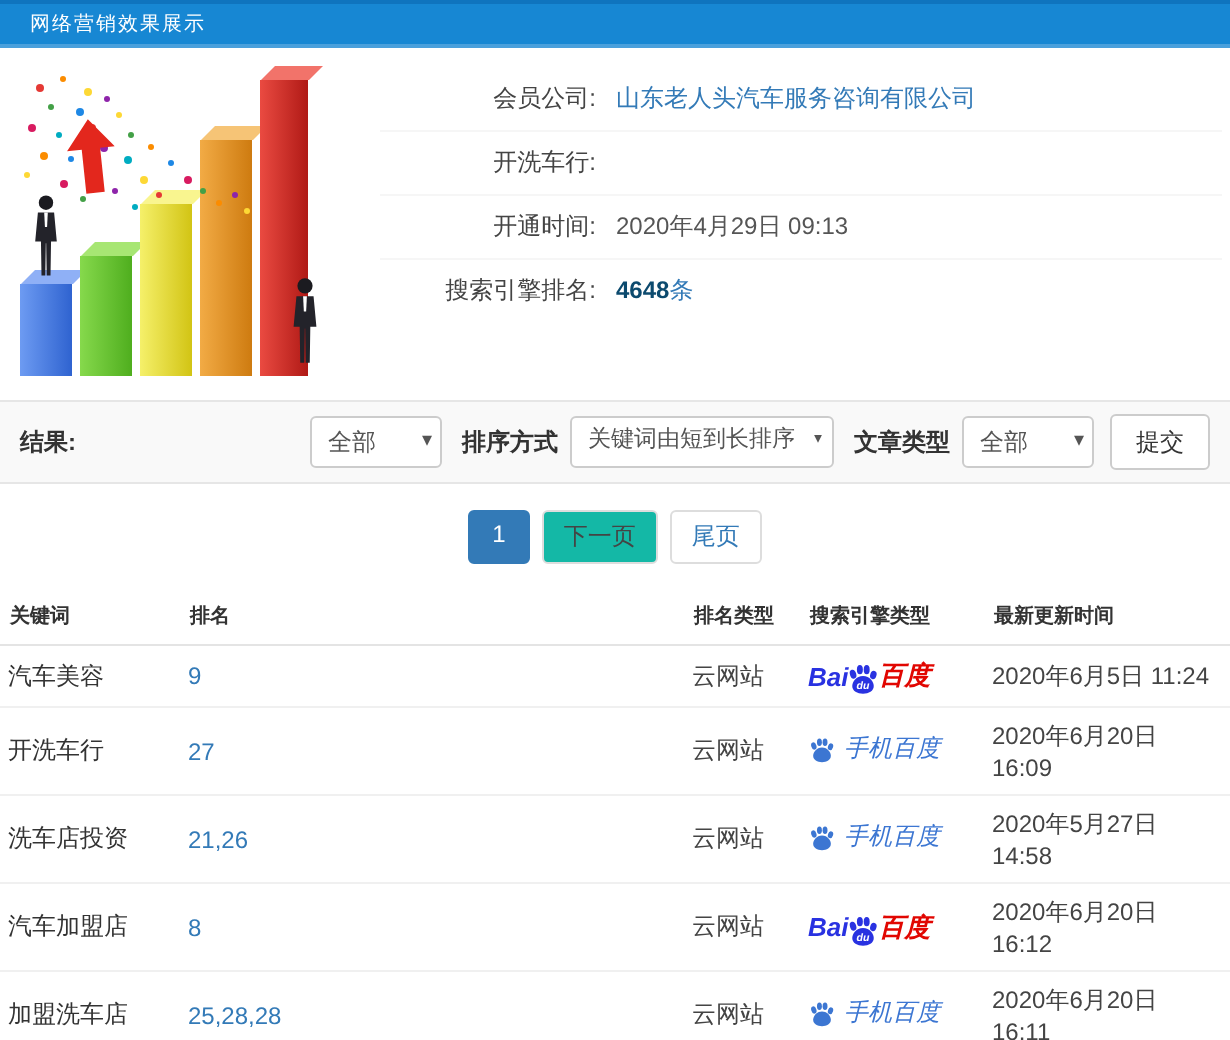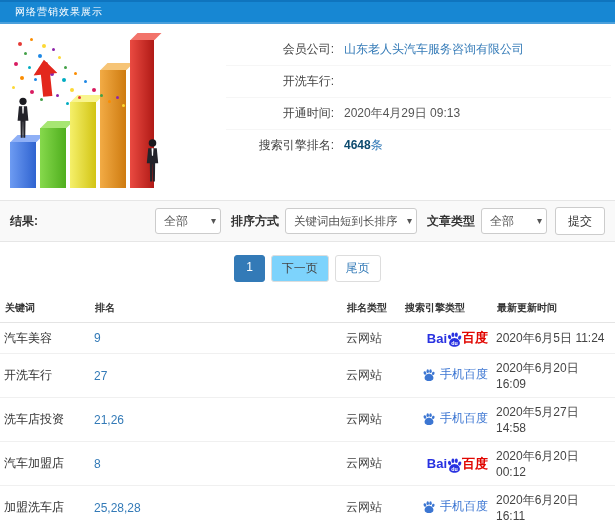--- a/index.html
+++ b/index.html
@@ -3,21 +3,21 @@
 <meta charset="utf-8">
 <style>
   html,body{margin:0;padding:0;background:#fff;}
   body{width:615px;height:520px;overflow:hidden;font-family:"Liberation Sans","DejaVu Sans",sans-serif;font-size:12px;color:#333;}
 
   
   .header{height:20px;background:#1787d3;border-top:2px solid #0f74be;border-bottom:2px solid #4aa0dc;display:flex;align-items:center;}
   .header .title{color:#fff;font-size:10px;padding-left:15px;letter-spacing:1px;}
 
   
-  .info-section{display:flex;padding:8px 0 0 4px;height:162px;gap:36px;}
+  .info-section{display:flex;padding:8px 0 0 4px;height:162px;}
   .chart{width:158px;height:160px;position:relative;flex:0 0 auto;}
   .bar{position:absolute;bottom:4px;}
   .bar::before{content:"";position:absolute;top:-7px;left:4px;width:100%;height:7px;transform:skewX(-45deg);}
   .b1{left:6px;width:26px;height:46px;background:linear-gradient(90deg,#6d9bf2,#2f63d0);}
   .b1::before{background:#8fb0f6;}
   .b2{left:36px;width:26px;height:60px;background:linear-gradient(90deg,#86d94c,#4fae1e);}
   .b2::before{background:#a7e673;}
   .b3{left:66px;width:26px;height:86px;background:linear-gradient(90deg,#f5f06a,#d2c414);}
   .b3::before{background:#f9f58f;}
   .b4{left:96px;width:26px;height:118px;background:linear-gradient(90deg,#f2ab45,#ce7b10;);background:linear-gradient(90deg,#f2ab45,#ce7b10);}
@@ -41,37 +41,37 @@
   .hl-unit{color:#337ab7;}
 
   
   .filter-bar{margin-top:6px;height:40px;background:#f9f9f9;border-top:1px solid #e6e6e6;border-bottom:1px solid #e6e6e6;display:flex;align-items:center;padding:0 10px;}
   .flabel{font-weight:bold;color:#333;margin:0 6px 0 10px;white-space:nowrap;}
   .result-label{font-weight:bold;}
   .fspacer{flex:1;}
   .sel{position:relative;border:1px solid #ccc;border-radius:3px;background:#fff;height:26px;line-height:24px;padding:0 16px 0 8px;color:#555;cursor:pointer;white-space:nowrap;box-sizing:border-box;}
   .sel::after{content:"▾";position:absolute;right:4px;top:0;color:#555;font-size:10px;}
   .sel-engine{width:66px;}
-  .sel-sort{width:132px;font-size:11.5px;}
+  .sel-sort{width:132px;font-size:11.5px;font-family:Liberation Mono, monospace;}
   .sel-article{width:66px;}
   .submit-btn{margin-left:8px;height:28px;border:1px solid #ccc;border-radius:3px;background:#fff;padding:0 12px;font-size:12px;color:#333;cursor:pointer;font-family:inherit;}
 
   
   .pagination{display:flex;justify-content:center;gap:6px;margin:13px 0 12px 0;}
   .pg{border:1px solid #ddd;border-radius:3px;background:#fff;padding:4px 10px;font-size:12px;color:#337ab7;cursor:pointer;}
   .pg.active{background:#337ab7;border-color:#337ab7;color:#fff;padding:4px 11px;}
-  .pg.next{background:#7dd3fc;color:#444;}
+  .pg.next{background:#14b8a6;color:#444;}
 
   
   table{width:615px;border-collapse:collapse;table-layout:fixed;}
   th{text-align:left;font-weight:bold;color:#333;padding:7px 5px;border-bottom:1px solid #e4e4e4;font-size:10px;}
   td{padding:6px 4px;border-bottom:1px solid #f0f0f0;font-size:12px;color:#333;height:15px;vertical-align:middle;}
   td.rank a{color:#337ab7;text-decoration:none;cursor:pointer;}
   td.rtype,td.time{color:#444;}
-  td.engine{text-align:right;}
+  td.engine{text-align:left;font-style:italic;}
   .bd-logo{font-weight:bold;font-size:13px;white-space:nowrap;display:inline-flex;align-items:center;}
   .bd-bai{color:#2932e1;}
   .bd-cn{color:#e10601;}
   .bd-logo svg{margin:0 -1px -3px -1px;}
   .mb-badge{white-space:nowrap;display:inline-flex;align-items:center;gap:4px;color:#3c76d2;}
   .mb-badge svg{margin-bottom:-2px;}
 </style>
 </head>
 <body>
 
@@ -254,21 +254,21 @@
             <svg width="17" height="17" viewBox="0 0 24 24">
     <ellipse cx="5" cy="8.6" rx="2.2" ry="3.2" fill="#2932e1" transform="rotate(-18 5 8.6)"></ellipse>
     <ellipse cx="9.8" cy="5.4" rx="2.1" ry="3.2" fill="#2932e1"></ellipse>
     <ellipse cx="14.6" cy="5.4" rx="2.1" ry="3.2" fill="#2932e1"></ellipse>
     <ellipse cx="19.3" cy="9.2" rx="2.2" ry="3" fill="#2932e1" transform="rotate(18 19.3 9.2)"></ellipse>
     <path d="M12 9.8 C7.2 9.8 4.4 14 4.4 17 C4.4 20.6 8 22.4 12 22.4 C16 22.4 19.6 20.6 19.6 17 C19.6 14 16.8 9.8 12 9.8 Z" fill="#2932e1"></path>
     <text x="12" y="19.4" font-size="7.5" font-weight="bold" fill="#fff" text-anchor="middle" font-family="Liberation Sans,sans-serif">du</text>
   </svg>
             <span class="bd-cn">百度</span>
           </span></td>
-        <td class="time">2020年6月20日 00:12</td>
+        <td class="time">2020年6月20日 16:12</td>
       </tr>
       <tr>
         <td class="kw">加盟洗车店</td>
         <td class="rank"><a>25,28,28</a></td>
         <td class="rtype">云网站</td>
         <td class="engine"><span class="mb-badge">
             <svg width="14" height="14" viewBox="0 0 24 24">
     <ellipse cx="5" cy="8.6" rx="2.2" ry="3.2" fill="#3c76d2" transform="rotate(-18 5 8.6)"></ellipse>
     <ellipse cx="9.8" cy="5.4" rx="2.1" ry="3.2" fill="#3c76d2"></ellipse>
     <ellipse cx="14.6" cy="5.4" rx="2.1" ry="3.2" fill="#3c76d2"></ellipse>

